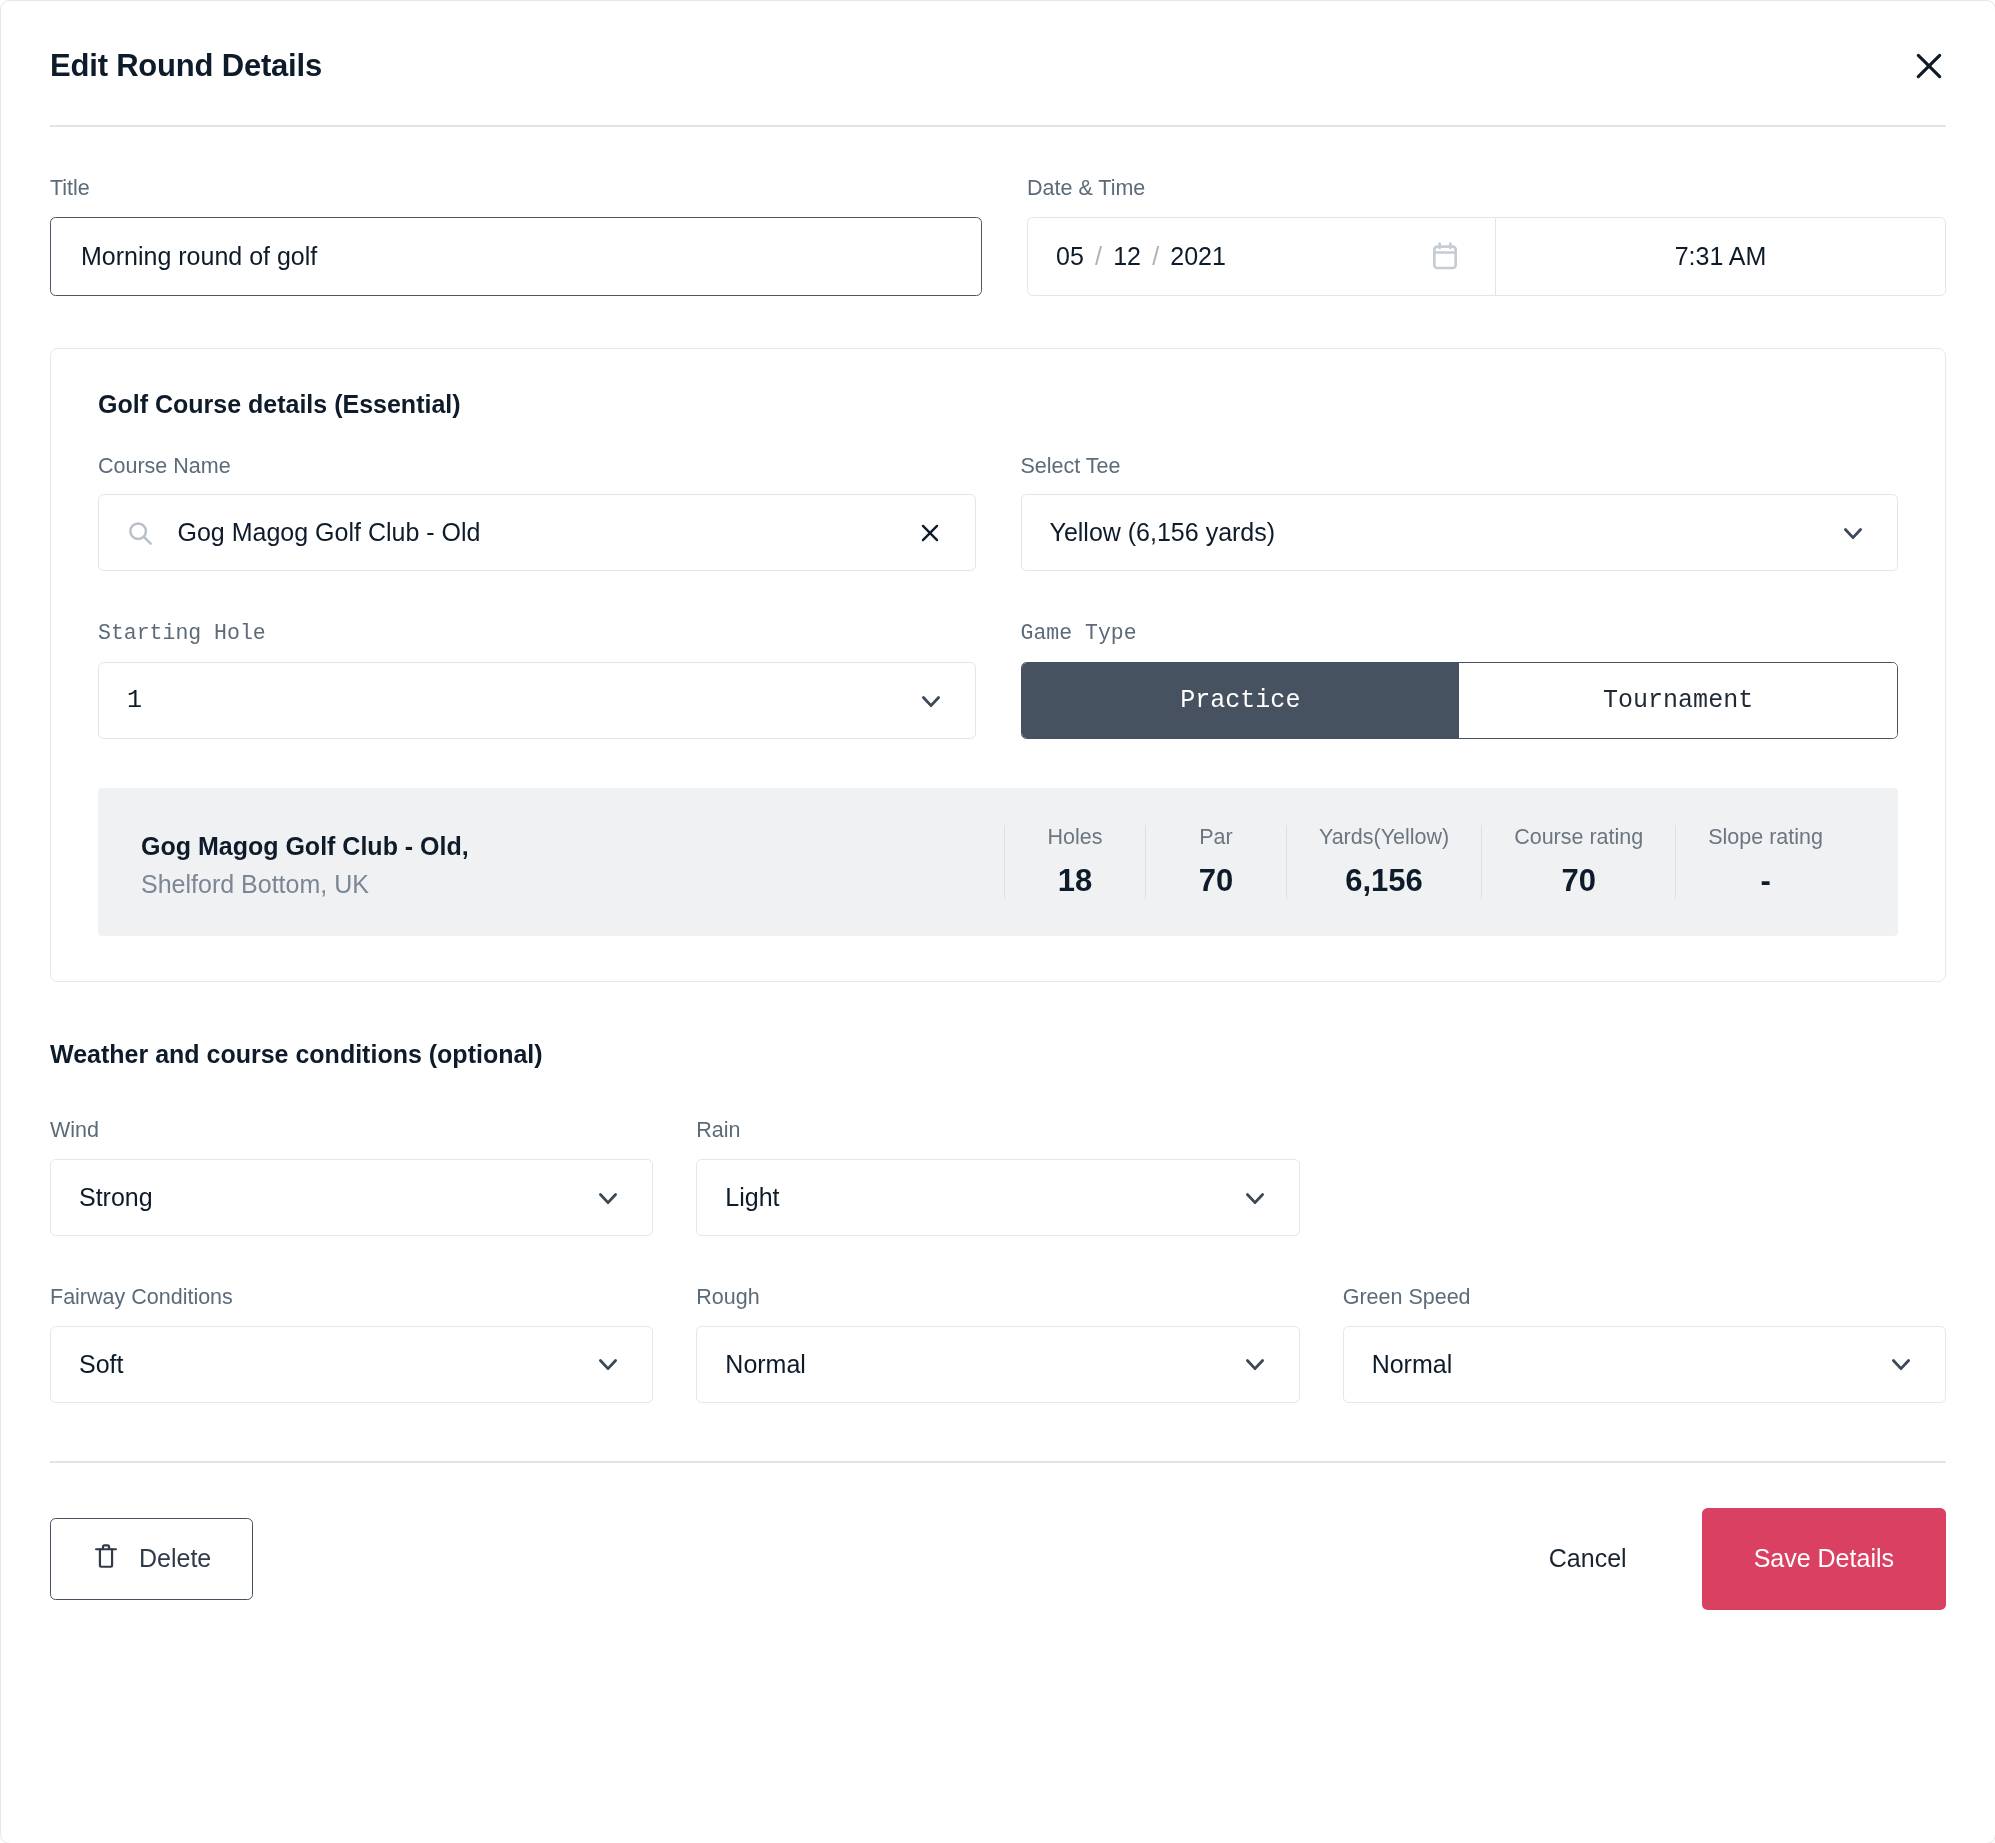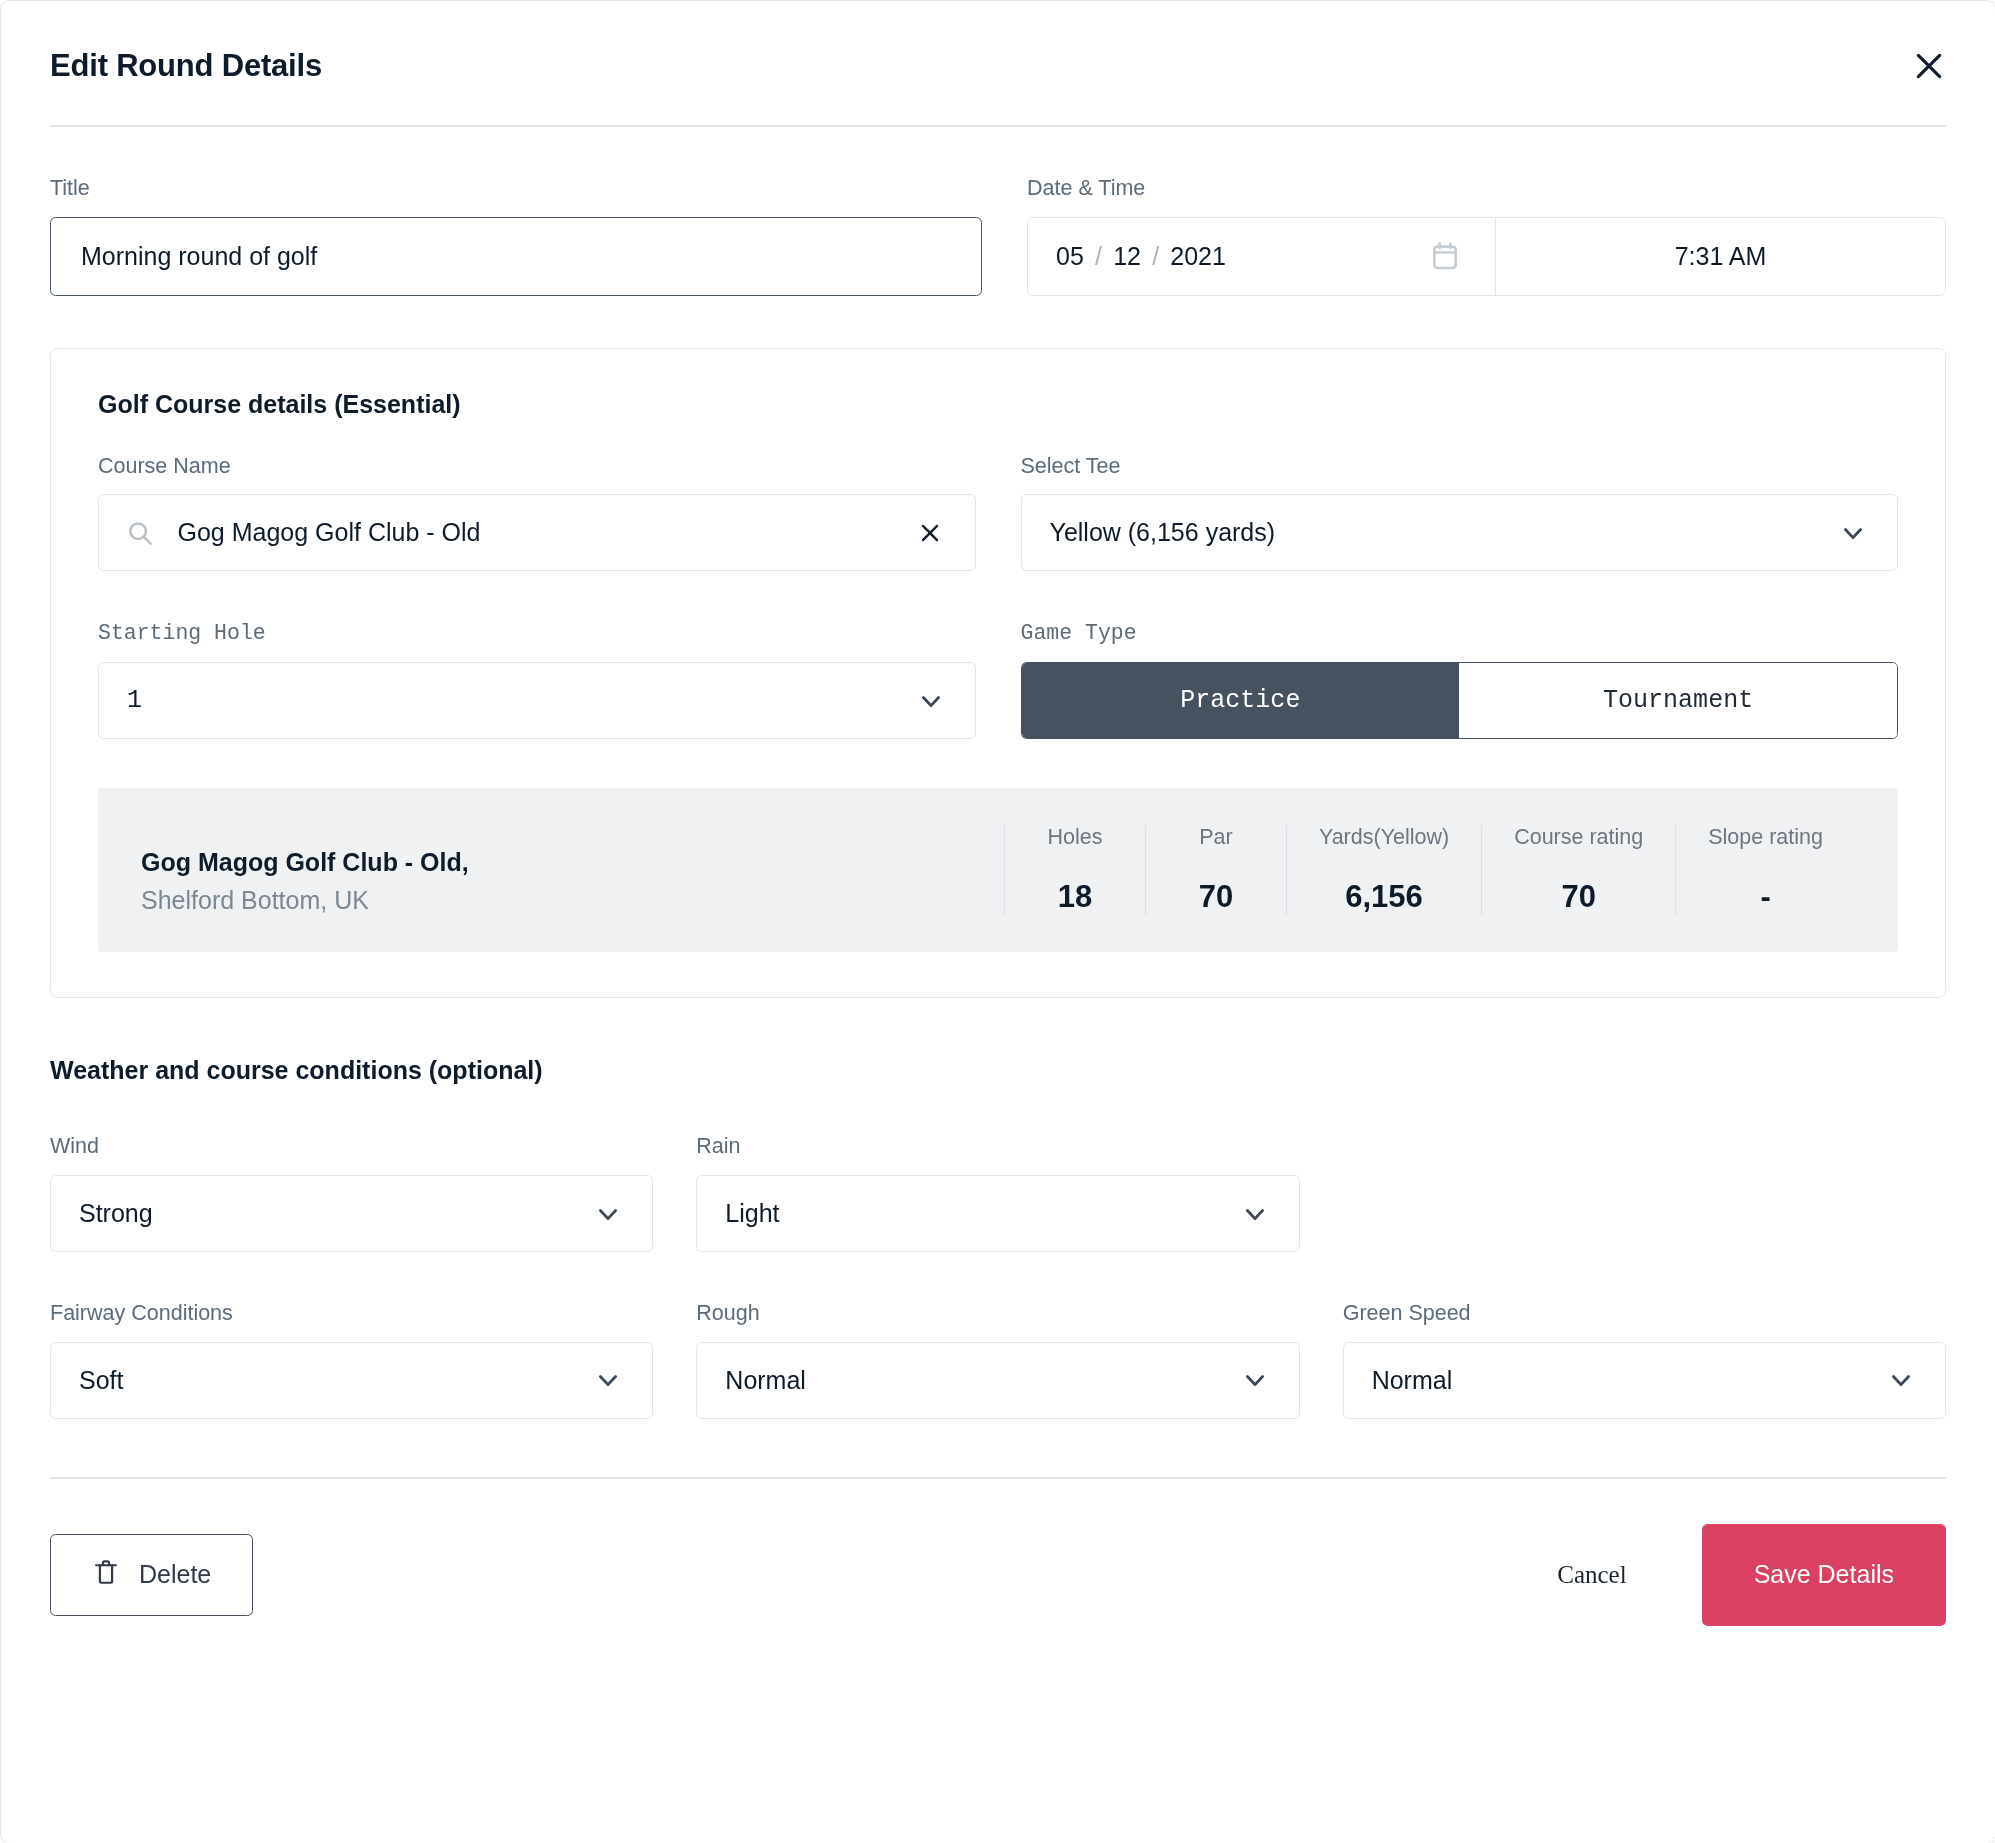--- a/index.html
+++ b/index.html
@@ -254,21 +254,20 @@
   }
   .stat {
     flex: 0 0 auto;
     border-left: 1.9px solid #dcdfe3;
     padding: 0 32px;
     display: flex;
     flex-direction: column;
     align-items: center;
     justify-content: center;
     min-width: 141px;
-    gap: 16px;
   }
   .stat .k {
     font-size: 21.5px;
     color: #6b7681;
     margin-bottom: 13px;
     white-space: nowrap;
   }
   .stat .v {
     font-size: 31px;
     font-weight: bold;
@@ -326,21 +325,21 @@
     gap: 49px;
   }
   .btn-cancel {
     background: none;
     border: none;
     font-size: 25px;
     color: #1a2430;
     cursor: pointer;
     padding: 0 26px;
     height: 82px;
-    font-family: Liberation Serif, serif;
+    font-family: Liberation Sans, sans-serif;
   }
   .btn-save {
     height: 102px;
     padding: 0 52px;
     border: none;
     border-radius: 5.6px;
     background: #d94062;
     color: #ffffff;
     font-size: 25px;
     cursor: pointer;

